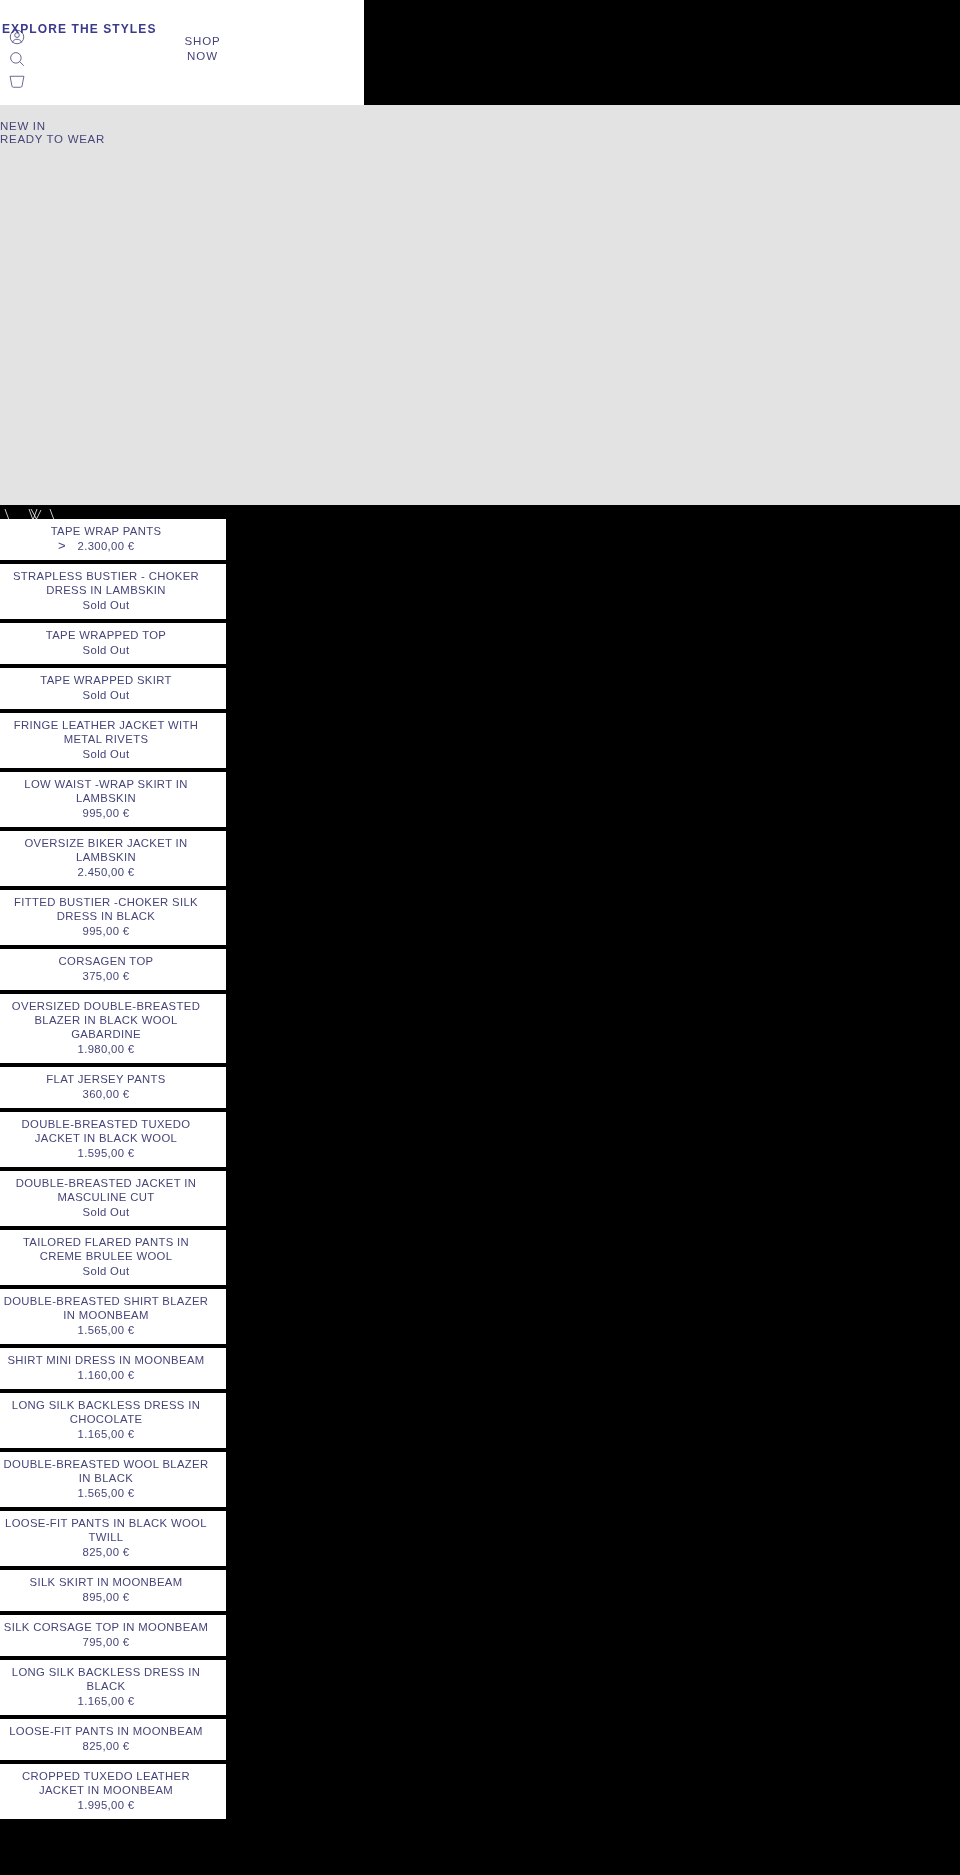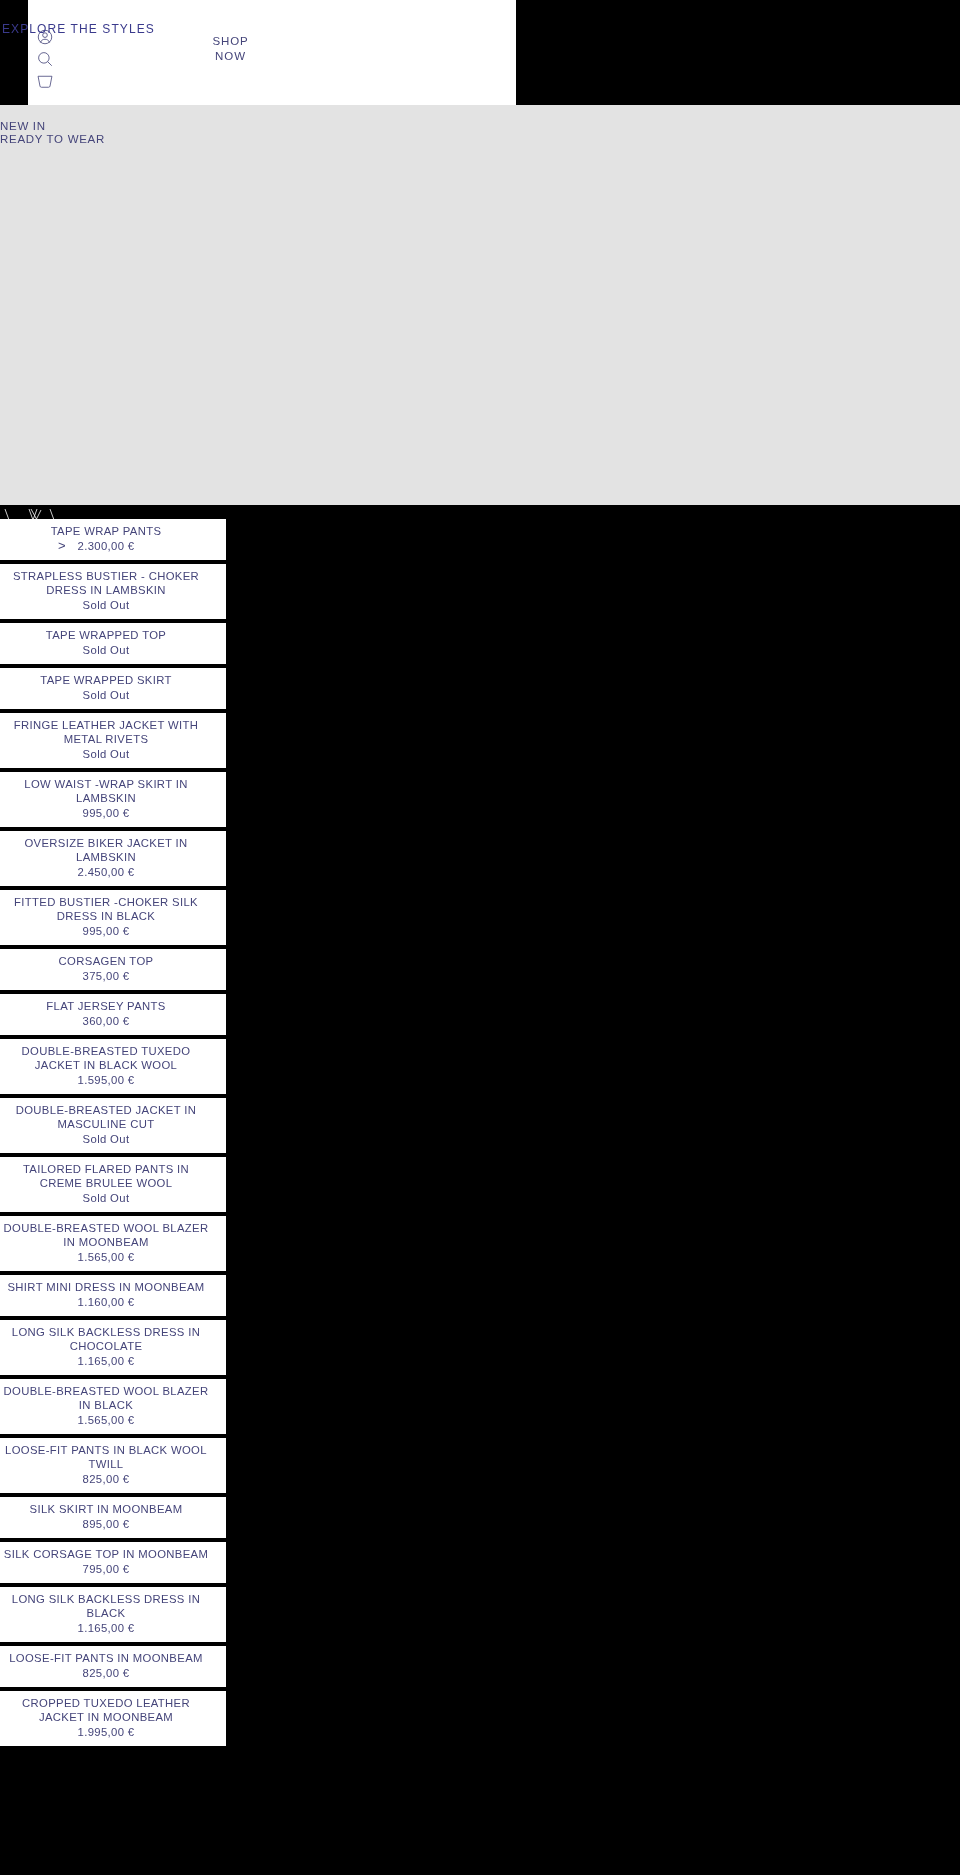--- a/index.html
+++ b/index.html
@@ -14,24 +14,23 @@
     position: relative;
     width: 960px;
     height: 1875px;
     background: #000000;
   }
 
   
   .header {
     position: absolute;
     left: 0; top: 0;
-    width: 488px;
+    width: 364px;
     height: 105px;
     background: #ffffff;
-    margin-left: 28px;
   }
   .icon-stack {
     position: absolute;
     left: 4px; top: 27px;
     display: flex;
     flex-direction: column;
     gap: 2px;
   }
   .icon-btn {
     width: 26px; height: 20px;
@@ -103,20 +102,21 @@
   .sparkles svg { display: block; }
 
   .explore-label {
     position: absolute;
     left: 2px; top: 22px;
     color: #3a3a8c;
     font-size: 12px;
     letter-spacing: 1.1px;
     white-space: nowrap;
     z-index: 6;
+    font-weight: bold;
   }
 
   
   .product-list {
     position: absolute;
     left: 0; top: 519px;
     width: 226px;
     z-index: 4;
   }
   .product-card {
@@ -241,37 +241,41 @@
       </div>
       <div class="product-card">
         <div class="product-name">FITTED BUSTIER -CHOKER SILK DRESS IN BLACK</div>
         <div class="product-price">995,00 €</div>
       </div>
       <div class="product-card">
         <div class="product-name">CORSAGEN TOP</div>
         <div class="product-price">375,00 €</div>
       </div>
       <div class="product-card">
+        <div class="product-name">OVERSIZED DOUBLE-BREASTED BLAZER IN BLACK WOOL GABARDINE</div>
+        <div class="product-price">1.980,00 €</div>
+      </div>
+      <div class="product-card">
         <div class="product-name">FLAT JERSEY PANTS</div>
         <div class="product-price">360,00 €</div>
       </div>
       <div class="product-card">
         <div class="product-name">DOUBLE-BREASTED TUXEDO JACKET IN BLACK WOOL</div>
         <div class="product-price">1.595,00 €</div>
       </div>
       <div class="product-card">
         <div class="product-name">DOUBLE-BREASTED JACKET IN MASCULINE CUT</div>
         <div class="product-price">Sold Out</div>
       </div>
       <div class="product-card">
         <div class="product-name">TAILORED FLARED PANTS IN CREME BRULEE WOOL</div>
         <div class="product-price">Sold Out</div>
       </div>
       <div class="product-card">
-        <div class="product-name">DOUBLE-BREASTED WOOL BLAZER IN MOONBEAM</div>
+        <div class="product-name">DOUBLE-BREASTED SHIRT BLAZER IN MOONBEAM</div>
         <div class="product-price">1.565,00 €</div>
       </div>
       <div class="product-card">
         <div class="product-name">SHIRT MINI DRESS IN MOONBEAM</div>
         <div class="product-price">1.160,00 €</div>
       </div>
       <div class="product-card">
         <div class="product-name">LONG SILK BACKLESS DRESS IN CHOCOLATE</div>
         <div class="product-price">1.165,00 €</div>
       </div>

